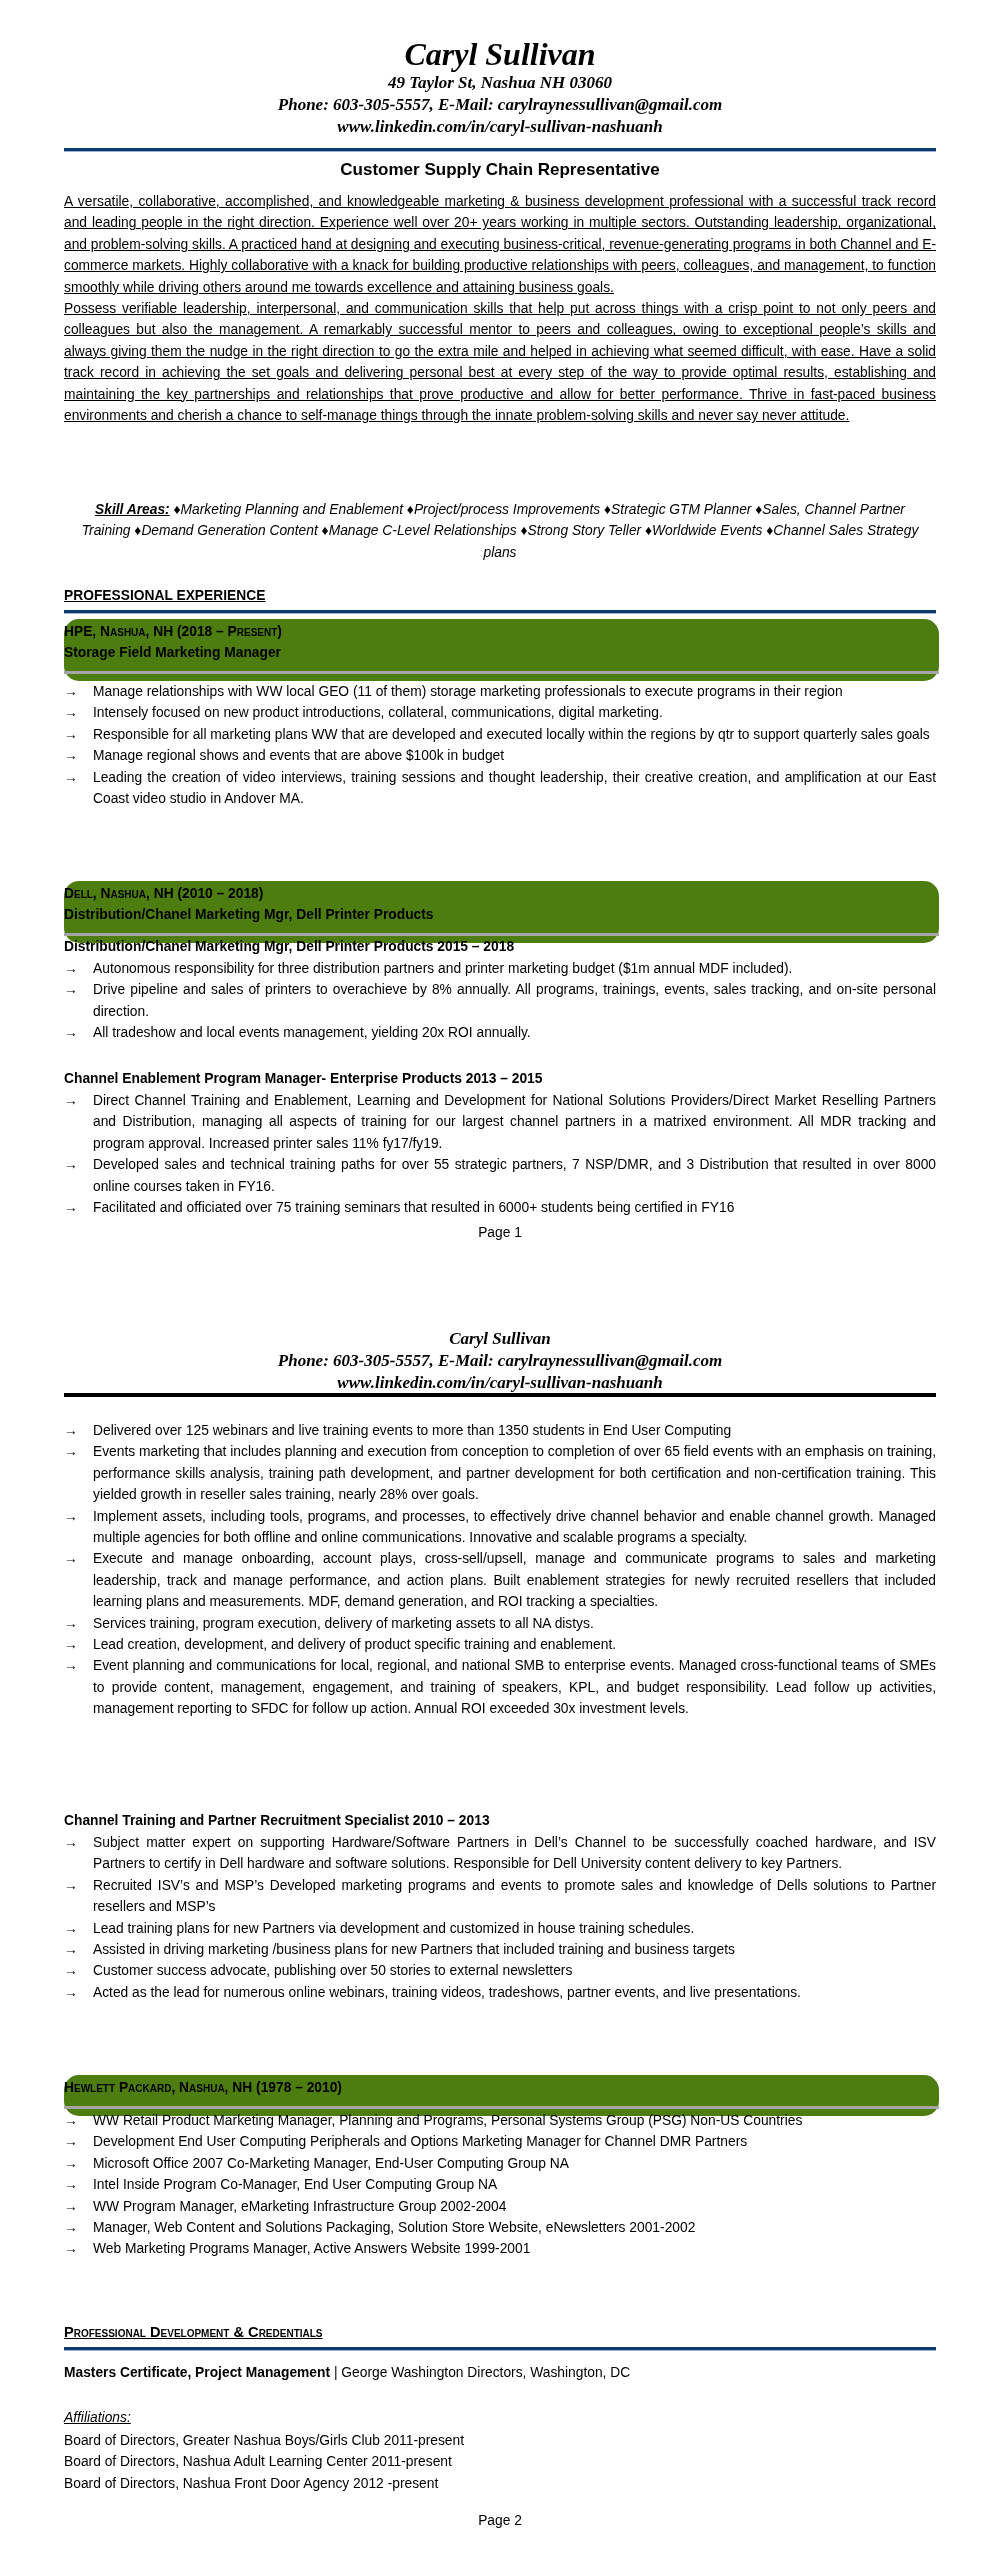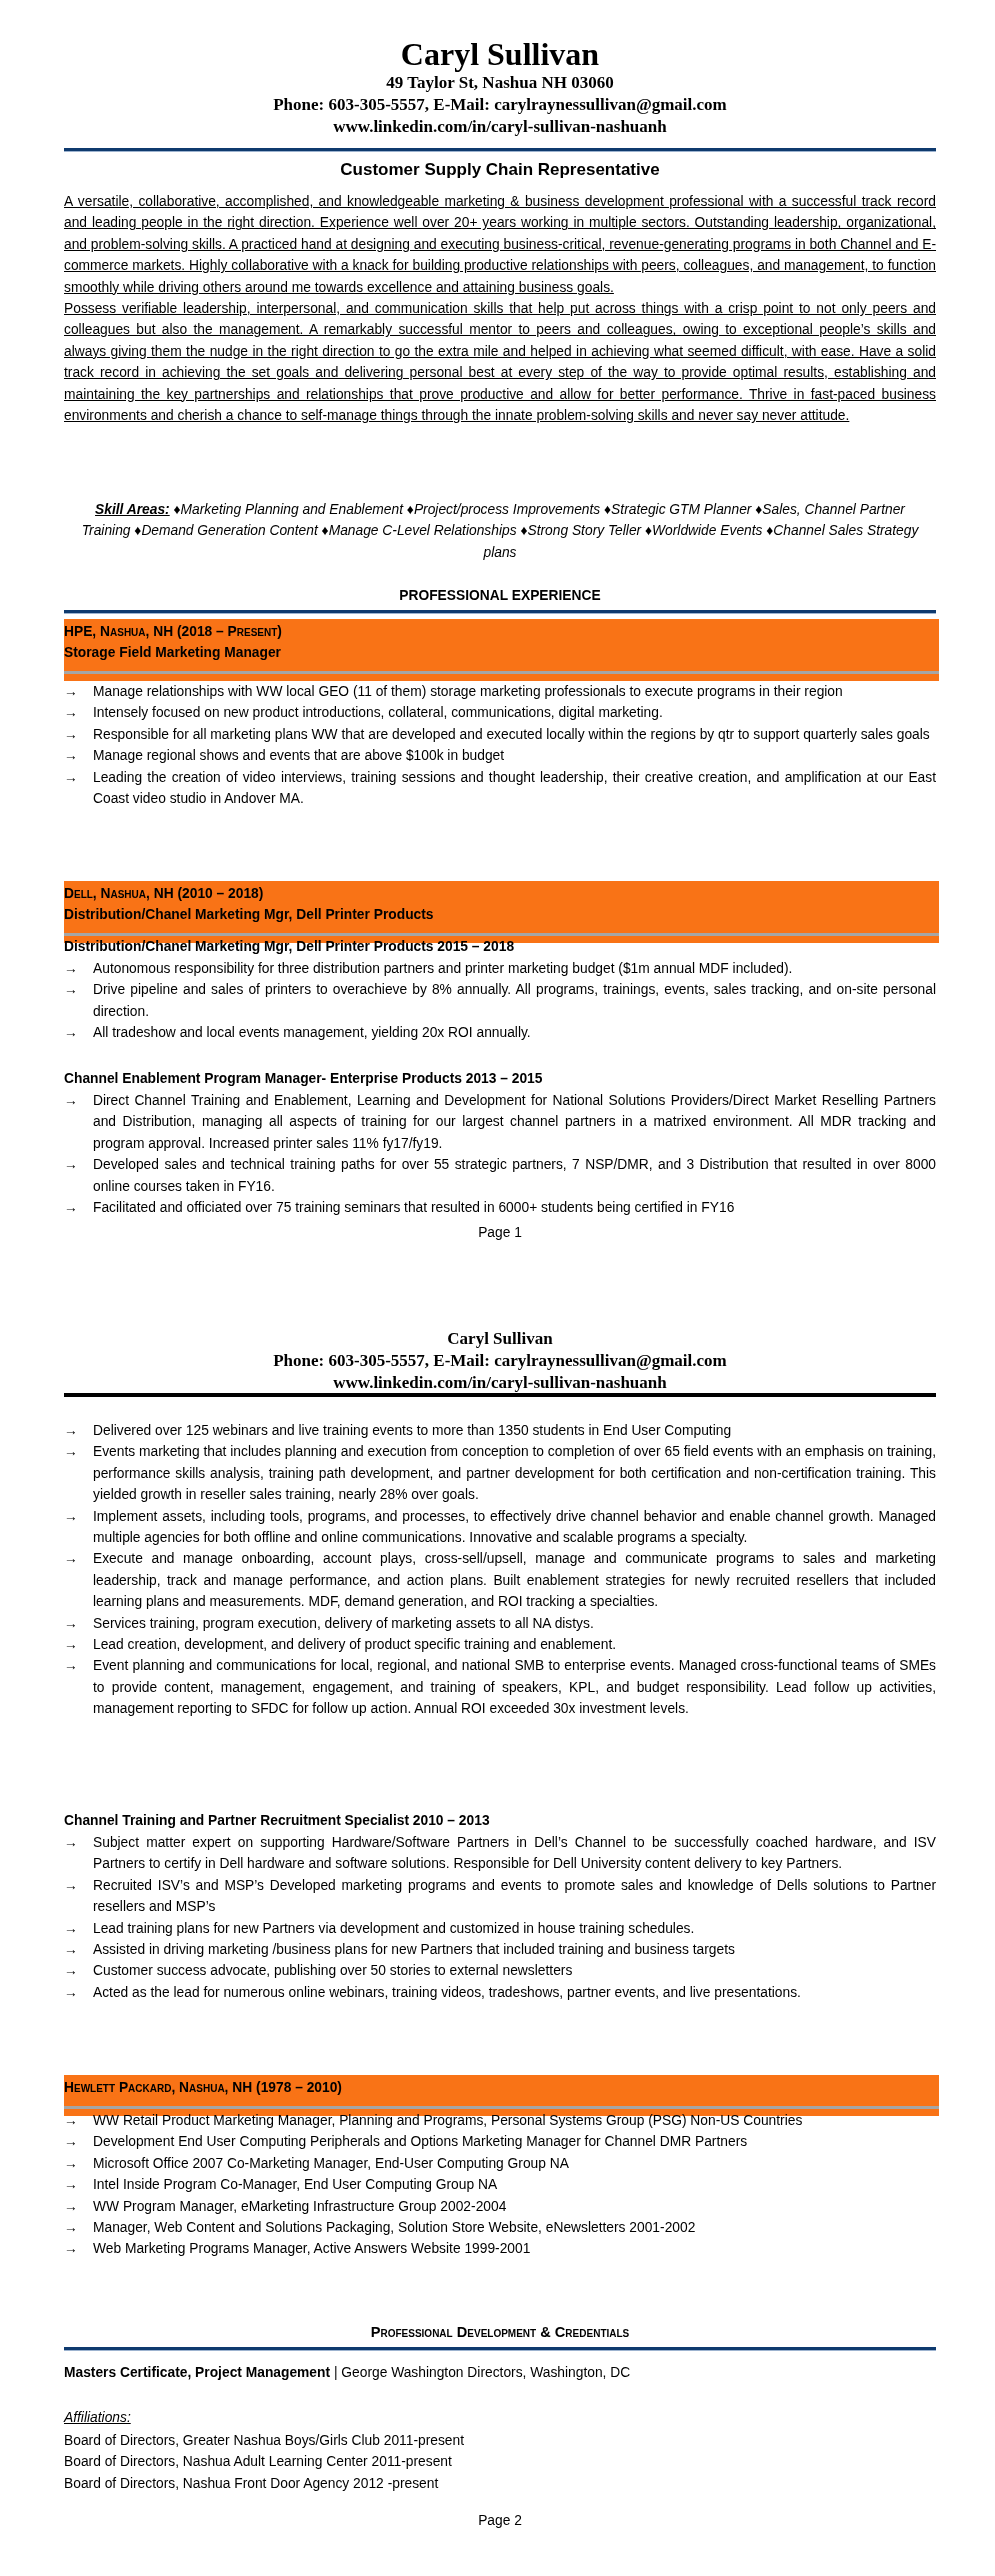--- a/index.html
+++ b/index.html
@@ -1,30 +1,30 @@
 <!DOCTYPE html>
 <html style="font-size:9.4px"><head>
 <meta charset="utf-8">
 <style>
   * { margin: 0; padding: 0; box-sizing: border-box; }
   html, body { width: 995px; height: 2576px; background: #ffffff; overflow: hidden; }
   body { position: relative; color: #000; font-family: "Liberation Sans", sans-serif; }
   .page { position: absolute; left: 64px; width: 872px; }
-  .serif { font-family: "Liberation Serif", serif; font-weight: bold; text-align: center; }
+  .serif { font-family: "Liberation Serif", serif; font-weight: bold; text-align: center; font-style: italic; }
   .name1 { font-size: 32px; line-height: 36px; }
   .hdr1 { font-size: 17px; line-height: 22px; }
   .rule-blue { height: 4.1px; background: #0f3a6e; border-bottom: 1.2px solid #9db3cf; }
   .rule-black { height: 3.5px; background: #000; }
   .title { font-size: 17px; font-weight: bold; text-align: center; line-height: 23.4px; }
   .para { font-size: 13.8px; line-height: 21.4px; text-align: justify; }
   .skills { font-size: 13.8px; line-height: 21.4px; text-align: center; font-style: italic; padding: 0 17.6px; }
   .skills .lbl { font-weight: bold; text-decoration: underline; }
-  .sec-title { font-size: 13.8px; font-weight: bold; text-align: center; line-height: 21px; }
+  .sec-title { font-size: 13.8px; font-weight: bold; text-align: left; line-height: 21px; text-decoration: underline; }
   .sec-title.sc { font-variant: small-caps; font-size: 14.6px; }
-  .company { background: #f97316; padding: 2.3px 0 7px 0; }
+  .company { background: #4d7c0f; padding: 2.3px 0 7px 0; border-radius: 15px; }
   .company .row { font-size: 13.8px; font-weight: bold; line-height: 21px; }
   .company .co { font-variant: small-caps; }
   .company .gbar { height: 2.3px; background: #a6a6a6; margin-top: 8.2px; }
   .subhead { font-size: 13.8px; font-weight: bold; line-height: 21px; }
   ul.bul { list-style: none; }
   ul.bul li { position: relative; padding-left: 29px; font-size: 13.8px; line-height: 21.4px; text-align: justify; }
   ul.bul li .arrow { position: absolute; left: 0; top: 0; width: 23.4px; }
   .pageno { font-size: 13.8px; text-align: center; line-height: 21px; }
   .cred { font-size: 13.8px; line-height: 21px; }
   .cred b { font-weight: bold; }

